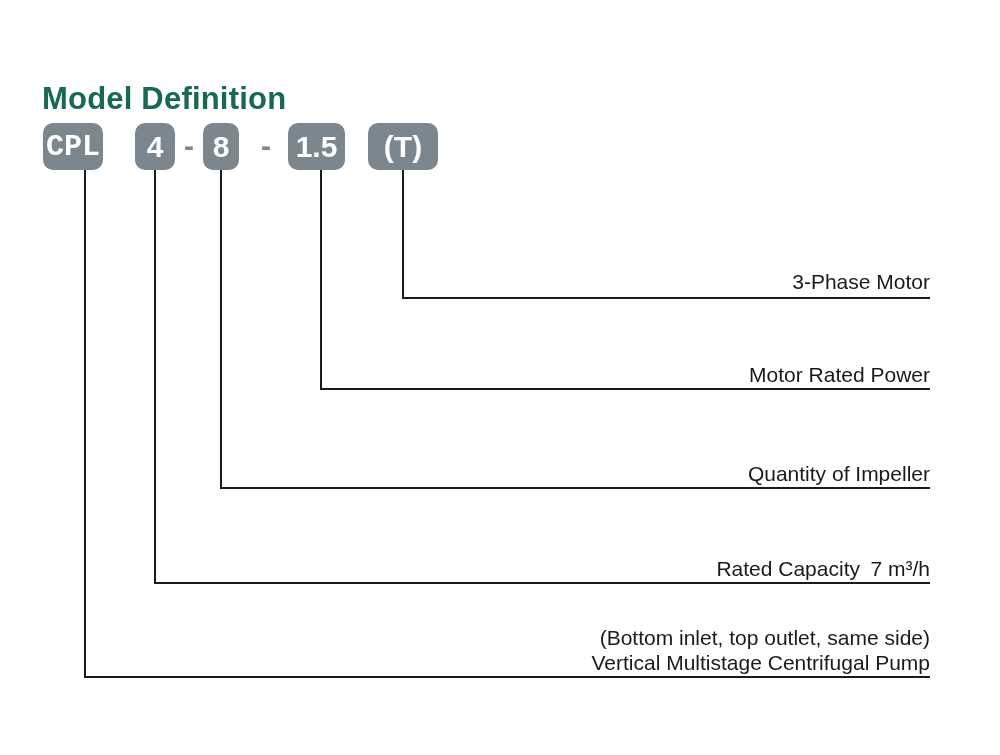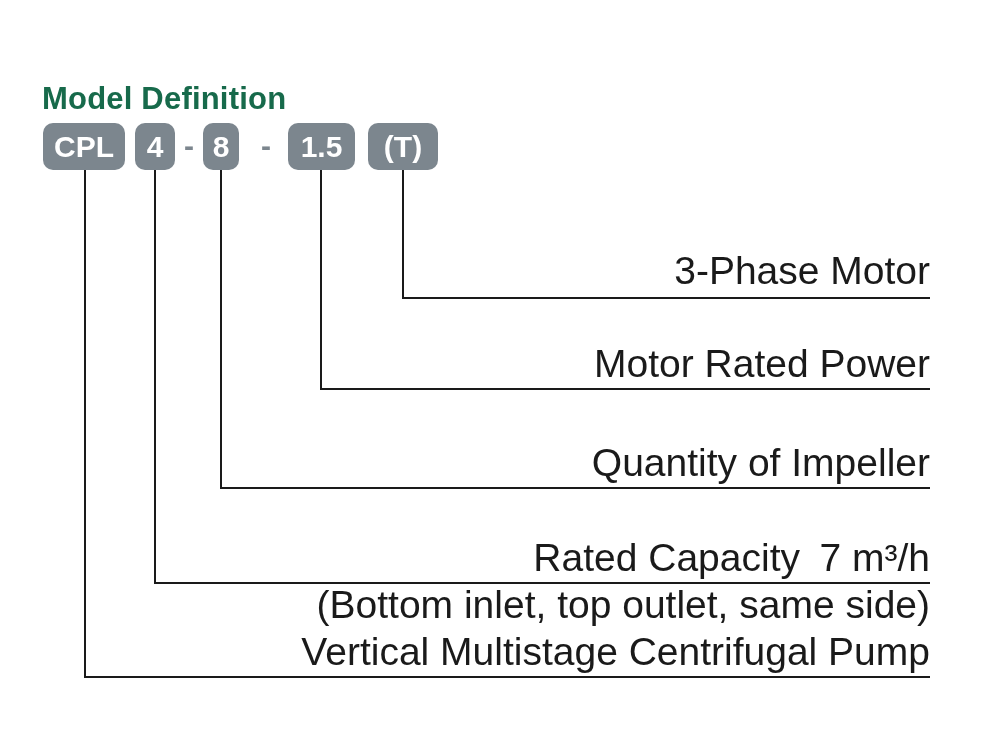--- a/index.html
+++ b/index.html
@@ -33,24 +33,24 @@
     background: #7c868e;
     color: #ffffff;
     font-weight: 700;
     font-size: 30px;
     border-radius: 10px;
     display: flex;
     align-items: center;
     justify-content: center;
     line-height: 1;
   }
-  .box-series   { left: 43px;  width: 82px; }
+  .box-series   { left: 43px;  width: 60px; font-family: Liberation Mono, monospace; }
   .box-capacity { left: 135px; width: 40px; }
   .box-impeller { left: 203px; width: 36px; }
-  .box-power    { left: 288px; width: 67px; }
+  .box-power    { left: 288px; width: 57px; }
   .box-phase    { left: 368px; width: 70px; }
 
   .code-dash {
     position: absolute;
     top: 123px;
     height: 47px;
     width: 22px;
     color: #7c868e;
     font-weight: 700;
     font-size: 30px;
@@ -71,21 +71,21 @@
   .conn-power    { left: 320px; width: 610px; height: 220px; }
   .conn-impeller { left: 220px; width: 710px; height: 319px; }
   .conn-capacity { left: 154px; width: 776px; height: 414px; }
   .conn-series   { left: 84px;  width: 846px; height: 508px; }
 
   
   .legend-label {
     position: absolute;
     right: 70px;
     text-align: right;
-    font-size: 39px;
+    font-size: 21px;
     color: #1a1a1a;
     line-height: 1.22;
     white-space: nowrap;
   }
   .label-phase    { bottom: 460px; }
   .label-power    { bottom: 367px; }
   .label-impeller { bottom: 268px; }
   .label-capacity { bottom: 173px; }
   .label-series   { bottom: 79px;  }
 </style>

